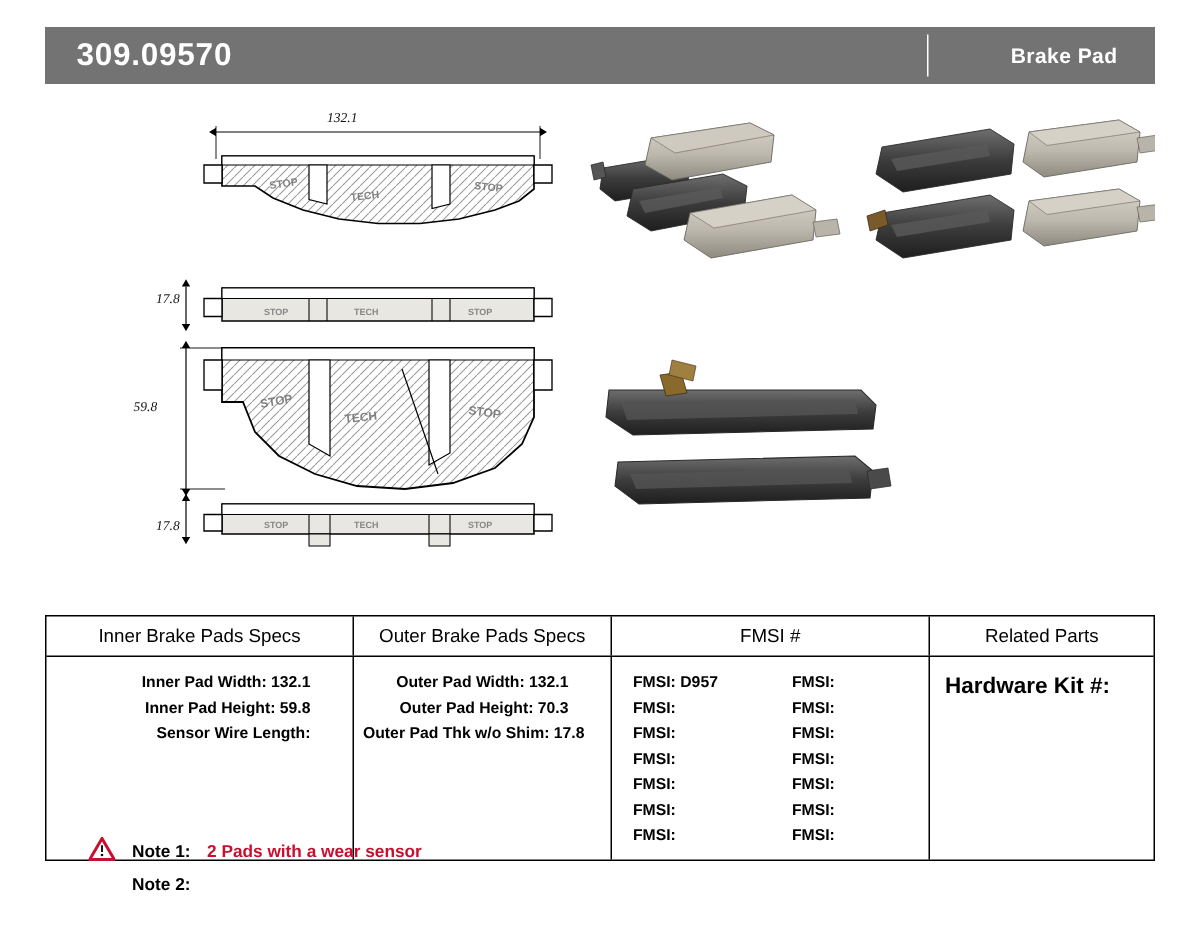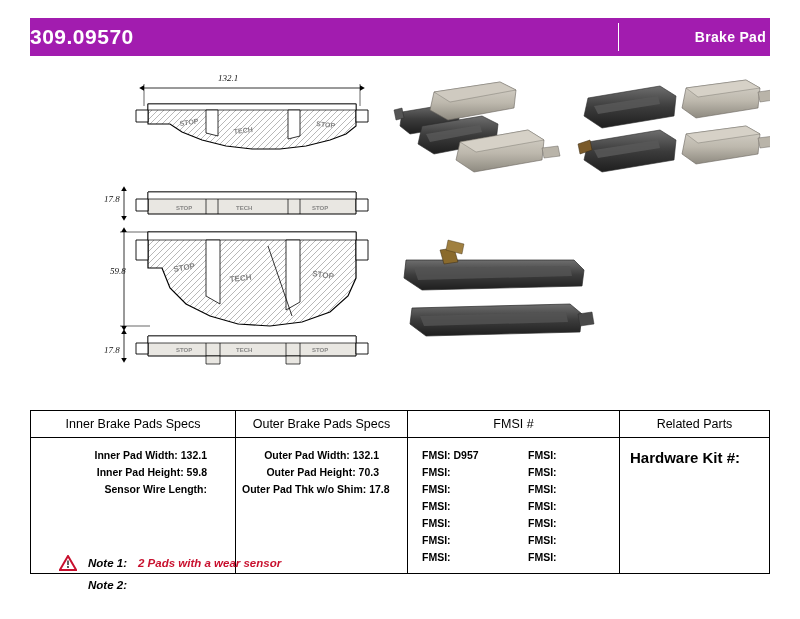--- a/index.html
+++ b/index.html
@@ -16,27 +16,27 @@
     overflow: hidden;
   }
 
   
   .header {
     position: absolute;
     left: 30px;
     top: 18px;
     width: 740px;
     height: 38px;
-    background: #a21caf;
+    background: #737373;
     color: #ffffff;
     display: flex;
     align-items: center;
     justify-content: space-between;
     box-sizing: border-box;
-    padding: 0 0;
+    padding: 0 21px;
   }
   .header .part-number {
     font-size: 21px;
     font-weight: bold;
     letter-spacing: 0.5px;
   }
   .header .divider {
     position: absolute;
     left: 588px;
     top: 5px;
@@ -141,23 +141,22 @@
 
   
   .notes {
     position: absolute;
     left: 30px;
     top: 552px;
     width: 740px;
   }
   .note-row {
     display: flex;
-    align-items: center;
+    align-items: flex-end;
     height: 22px;
-    font-style: italic;
   }
   .warn-icon {
     width: 24px;
     margin-left: 26px;
     margin-right: 8px;
     display: flex;
     align-items: center;
     justify-content: center;
   }
   .note-label {
@@ -178,21 +177,21 @@
 <div class="header">
   <span class="part-number">309.09570</span>
   <span class="divider"></span>
   <span class="doc-title">Brake Pad</span>
 </div>
 
 <div class="drawing-area">
 
   <span class="dim-label" style="left:188px; top:9px;">132.1</span>
   <span class="dim-label" style="left:74px;  top:130px;">17.8</span>
-  <span class="dim-label" style="left:80px;  top:202px;">59.8</span>
+  <span class="dim-label" style="left:59px;  top:202px;">59.8</span>
   <span class="dim-label" style="left:74px;  top:281px;">17.8</span>
 
   <svg class="tech" width="740" height="330" viewBox="0 0 740 330">
     <defs>
       <pattern id="hatch" width="6" height="6" patternUnits="userSpaceOnUse">
         <path d="M0,6 L6,0" stroke="#9a9a9a" stroke-width="0.7"></path>
       </pattern>
       <marker id="arrL" markerWidth="7" markerHeight="7" refX="6" refY="3.5" orient="auto">
         <path d="M6,0 L0,3.5 L6,7 z" fill="#000"></path>
       </marker>

